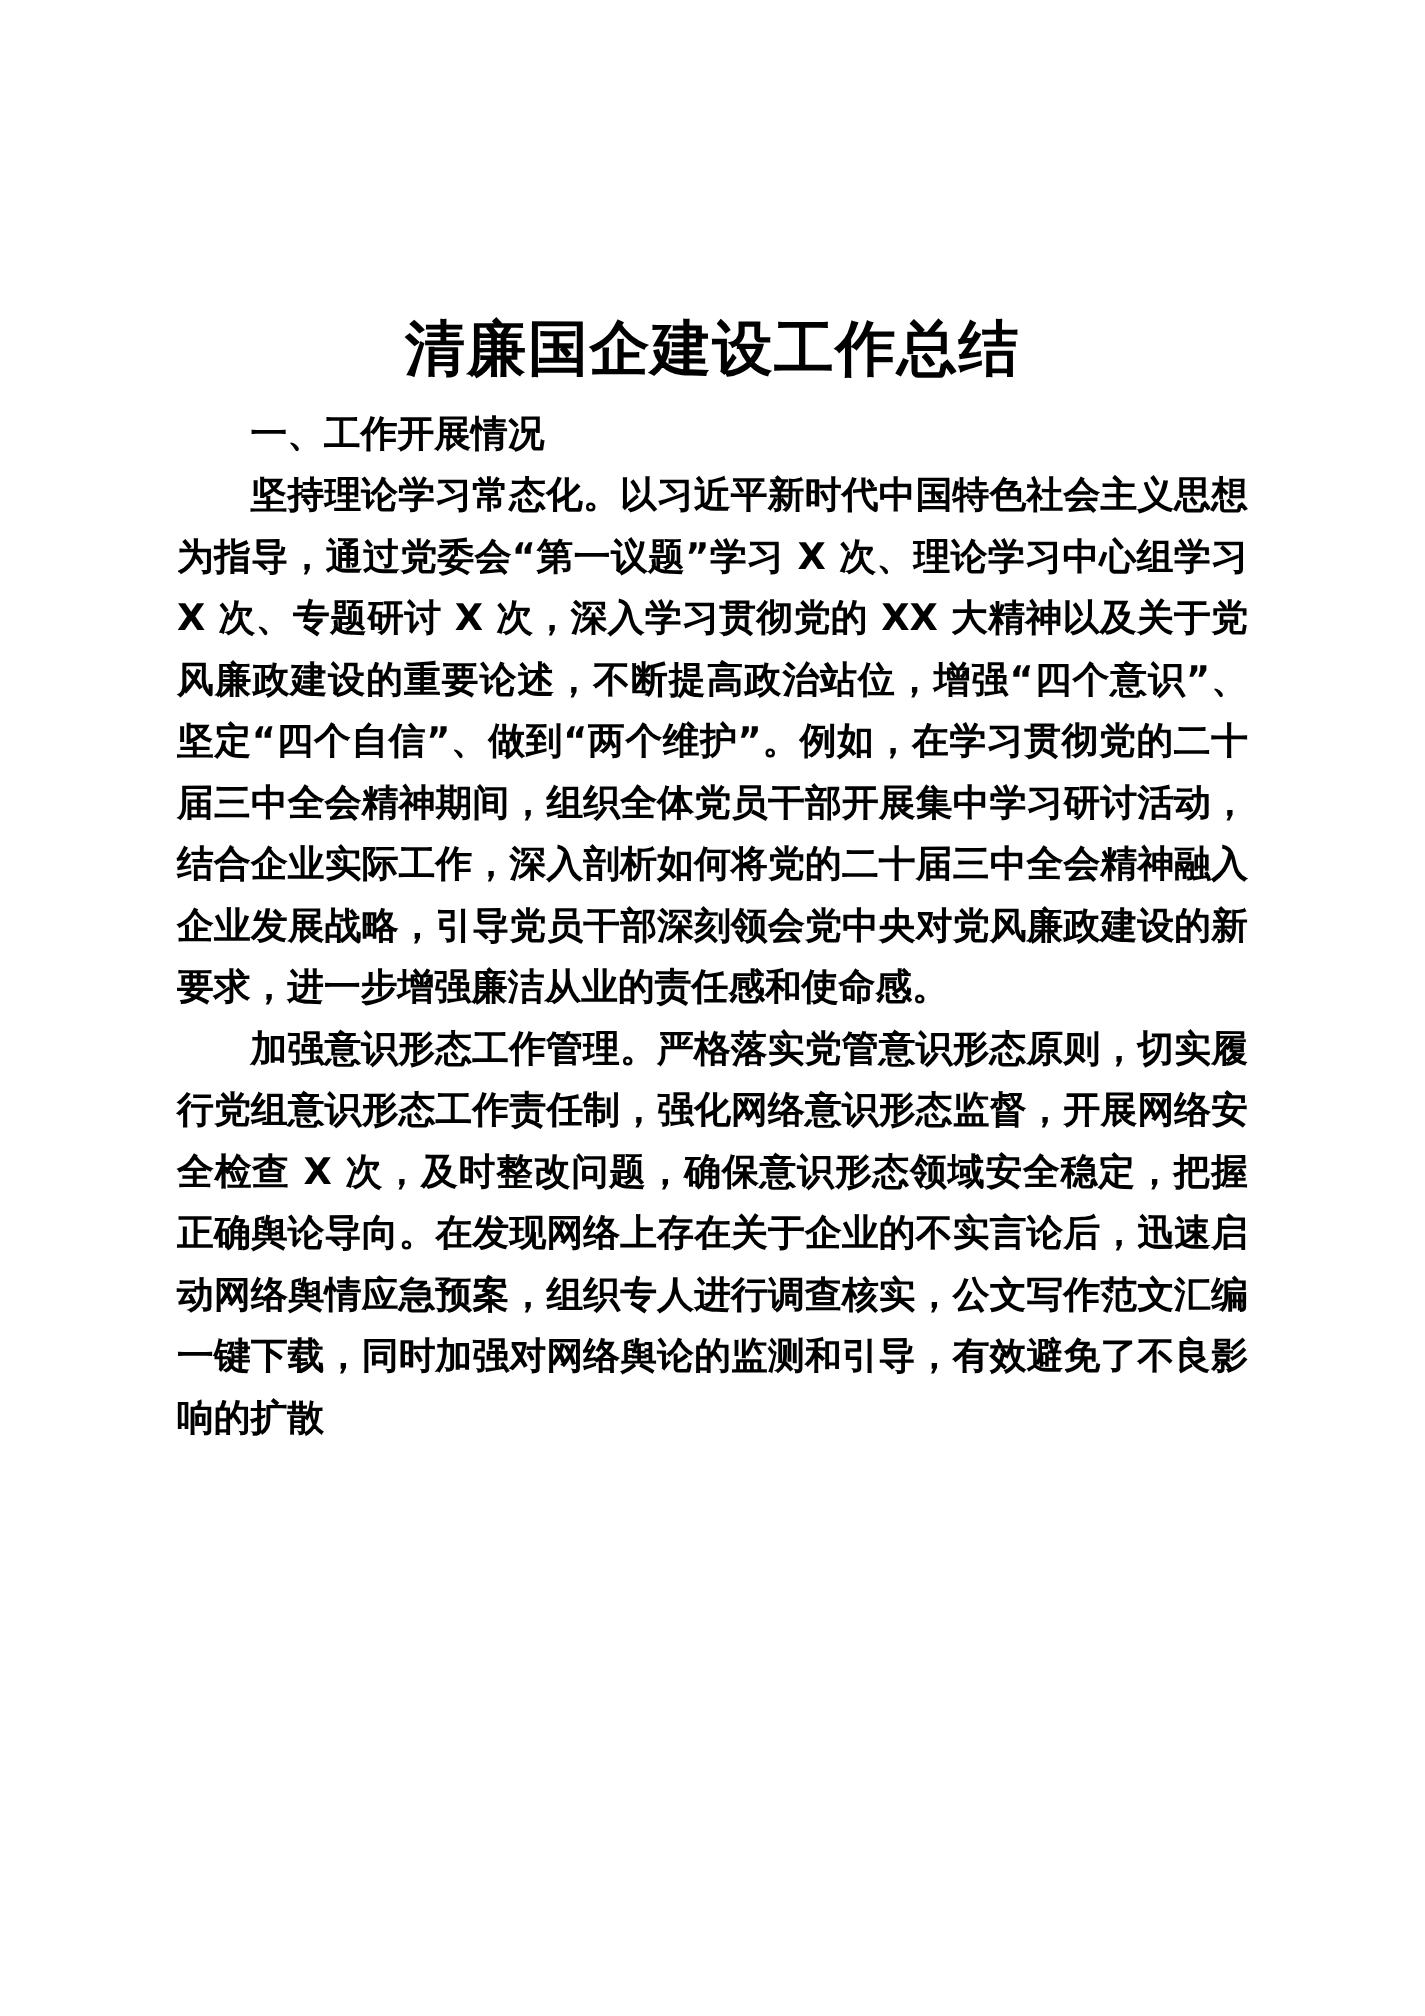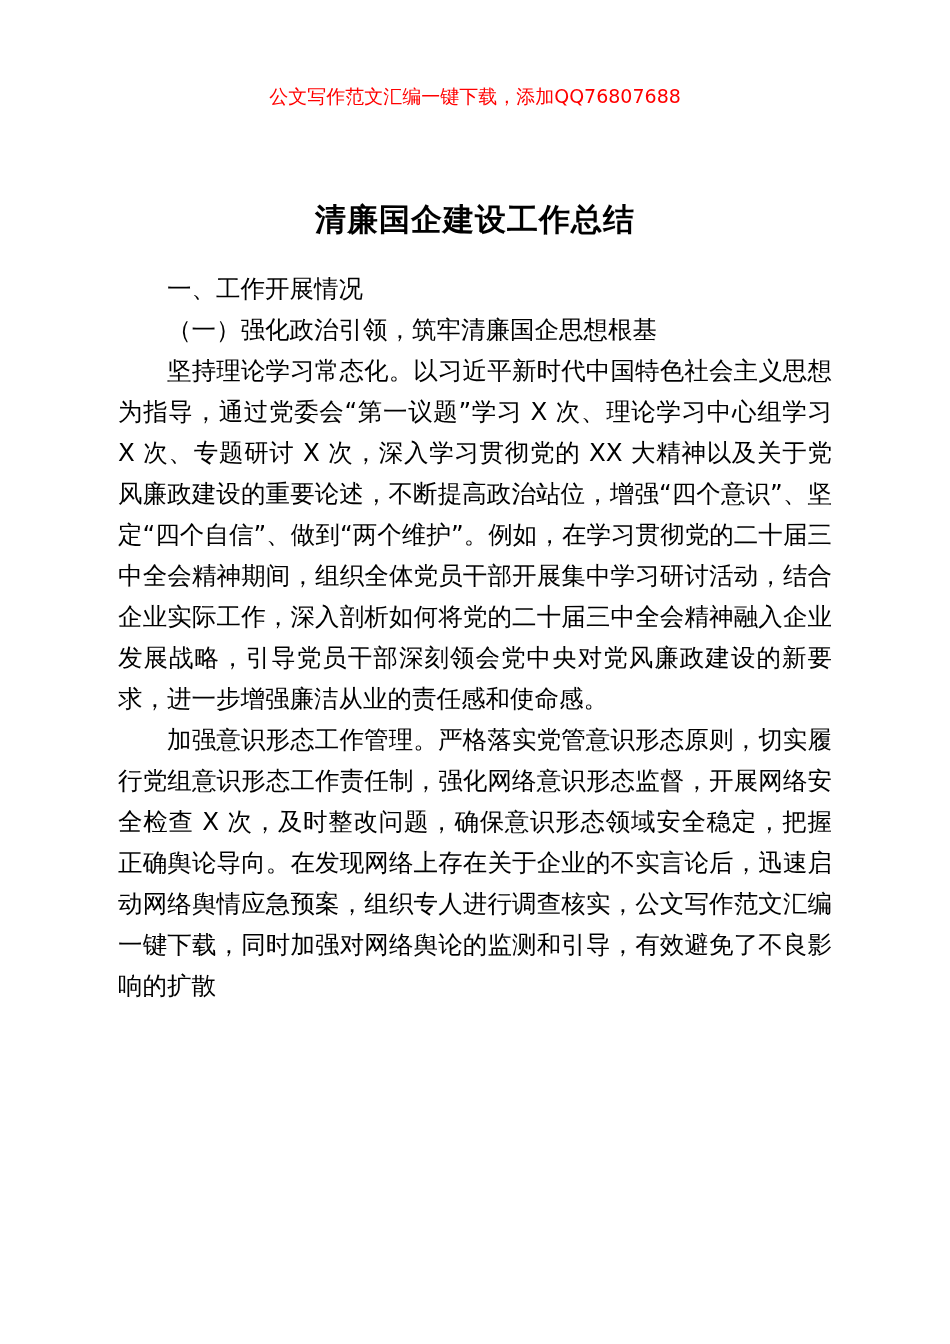--- a/index.html
+++ b/index.html
@@ -33,59 +33,57 @@
     font-family: "DejaVu Sans", sans-serif;
     letter-spacing: 0px;
     white-space: nowrap;
   }
   .doc-title {
     position: absolute;
     top: 178px;
     left: 0;
     width: 950px;
     text-align: center;
-    font-size: 31px;
+    font-size: 40px;
     font-weight: bold;
     letter-spacing: 1px;
     font-family: "DejaVu Sans", sans-serif;
   }
   .body-block {
     position: absolute;
     top: 268px;
     left: 118px;
     width: 714px;
   }
   .para {
     font-size: 24.5px;
     line-height: 41px;
     text-align: justify;
     text-justify: inter-ideograph;
     margin: 0;
     font-family: "DejaVu Sans", sans-serif;
-    font-weight: 400;
+    font-weight: 700;
   }
   .para.indent {
     text-indent: 2em;
   }
   .para.heading {
     text-indent: 2em;
   }
   .para.sub {
     text-indent: 2em;
   }
 </style>
 </head>
 <body>
 
 <div class="page">
 
-  <div class="ad-banner">公文写作范文汇编一键下载，添加QQ76807688</div>
 
   <h1 class="doc-title">清廉国企建设工作总结</h1>
 
   <div class="body-block">
     <p class="para heading">一、工作开展情况</p>
-    <p class="para sub">（一）强化政治引领，筑牢清廉国企思想根基</p>
     <p class="para indent">坚持理论学习常态化。以习近平新时代中国特色社会主义思想为指导，通过党委会“第一议题”学习 X 次、理论学习中心组学习 X 次、专题研讨 X 次，深入学习贯彻党的 XX 大精神以及关于党风廉政建设的重要论述，不断提高政治站位，增强“四个意识”、坚定“四个自信”、做到“两个维护”。例如，在学习贯彻党的二十届三中全会精神期间，组织全体党员干部开展集中学习研讨活动，结合企业实际工作，深入剖析如何将党的二十届三中全会精神融入企业发展战略，引导党员干部深刻领会党中央对党风廉政建设的新要求，进一步增强廉洁从业的责任感和使命感。</p>
     <p class="para indent">加强意识形态工作管理。严格落实党管意识形态原则，切实履行党组意识形态工作责任制，强化网络意识形态监督，开展网络安全检查 X 次，及时整改问题，确保意识形态领域安全稳定，把握正确舆论导向。在发现网络上存在关于企业的不实言论后，迅速启动网络舆情应急预案，组织专人进行调查核实，公文写作范文汇编一键下载，同时加强对网络舆论的监测和引导，有效避免了不良影响的扩散</p>
   </div>
 
 </div>
 
 </body></html>

